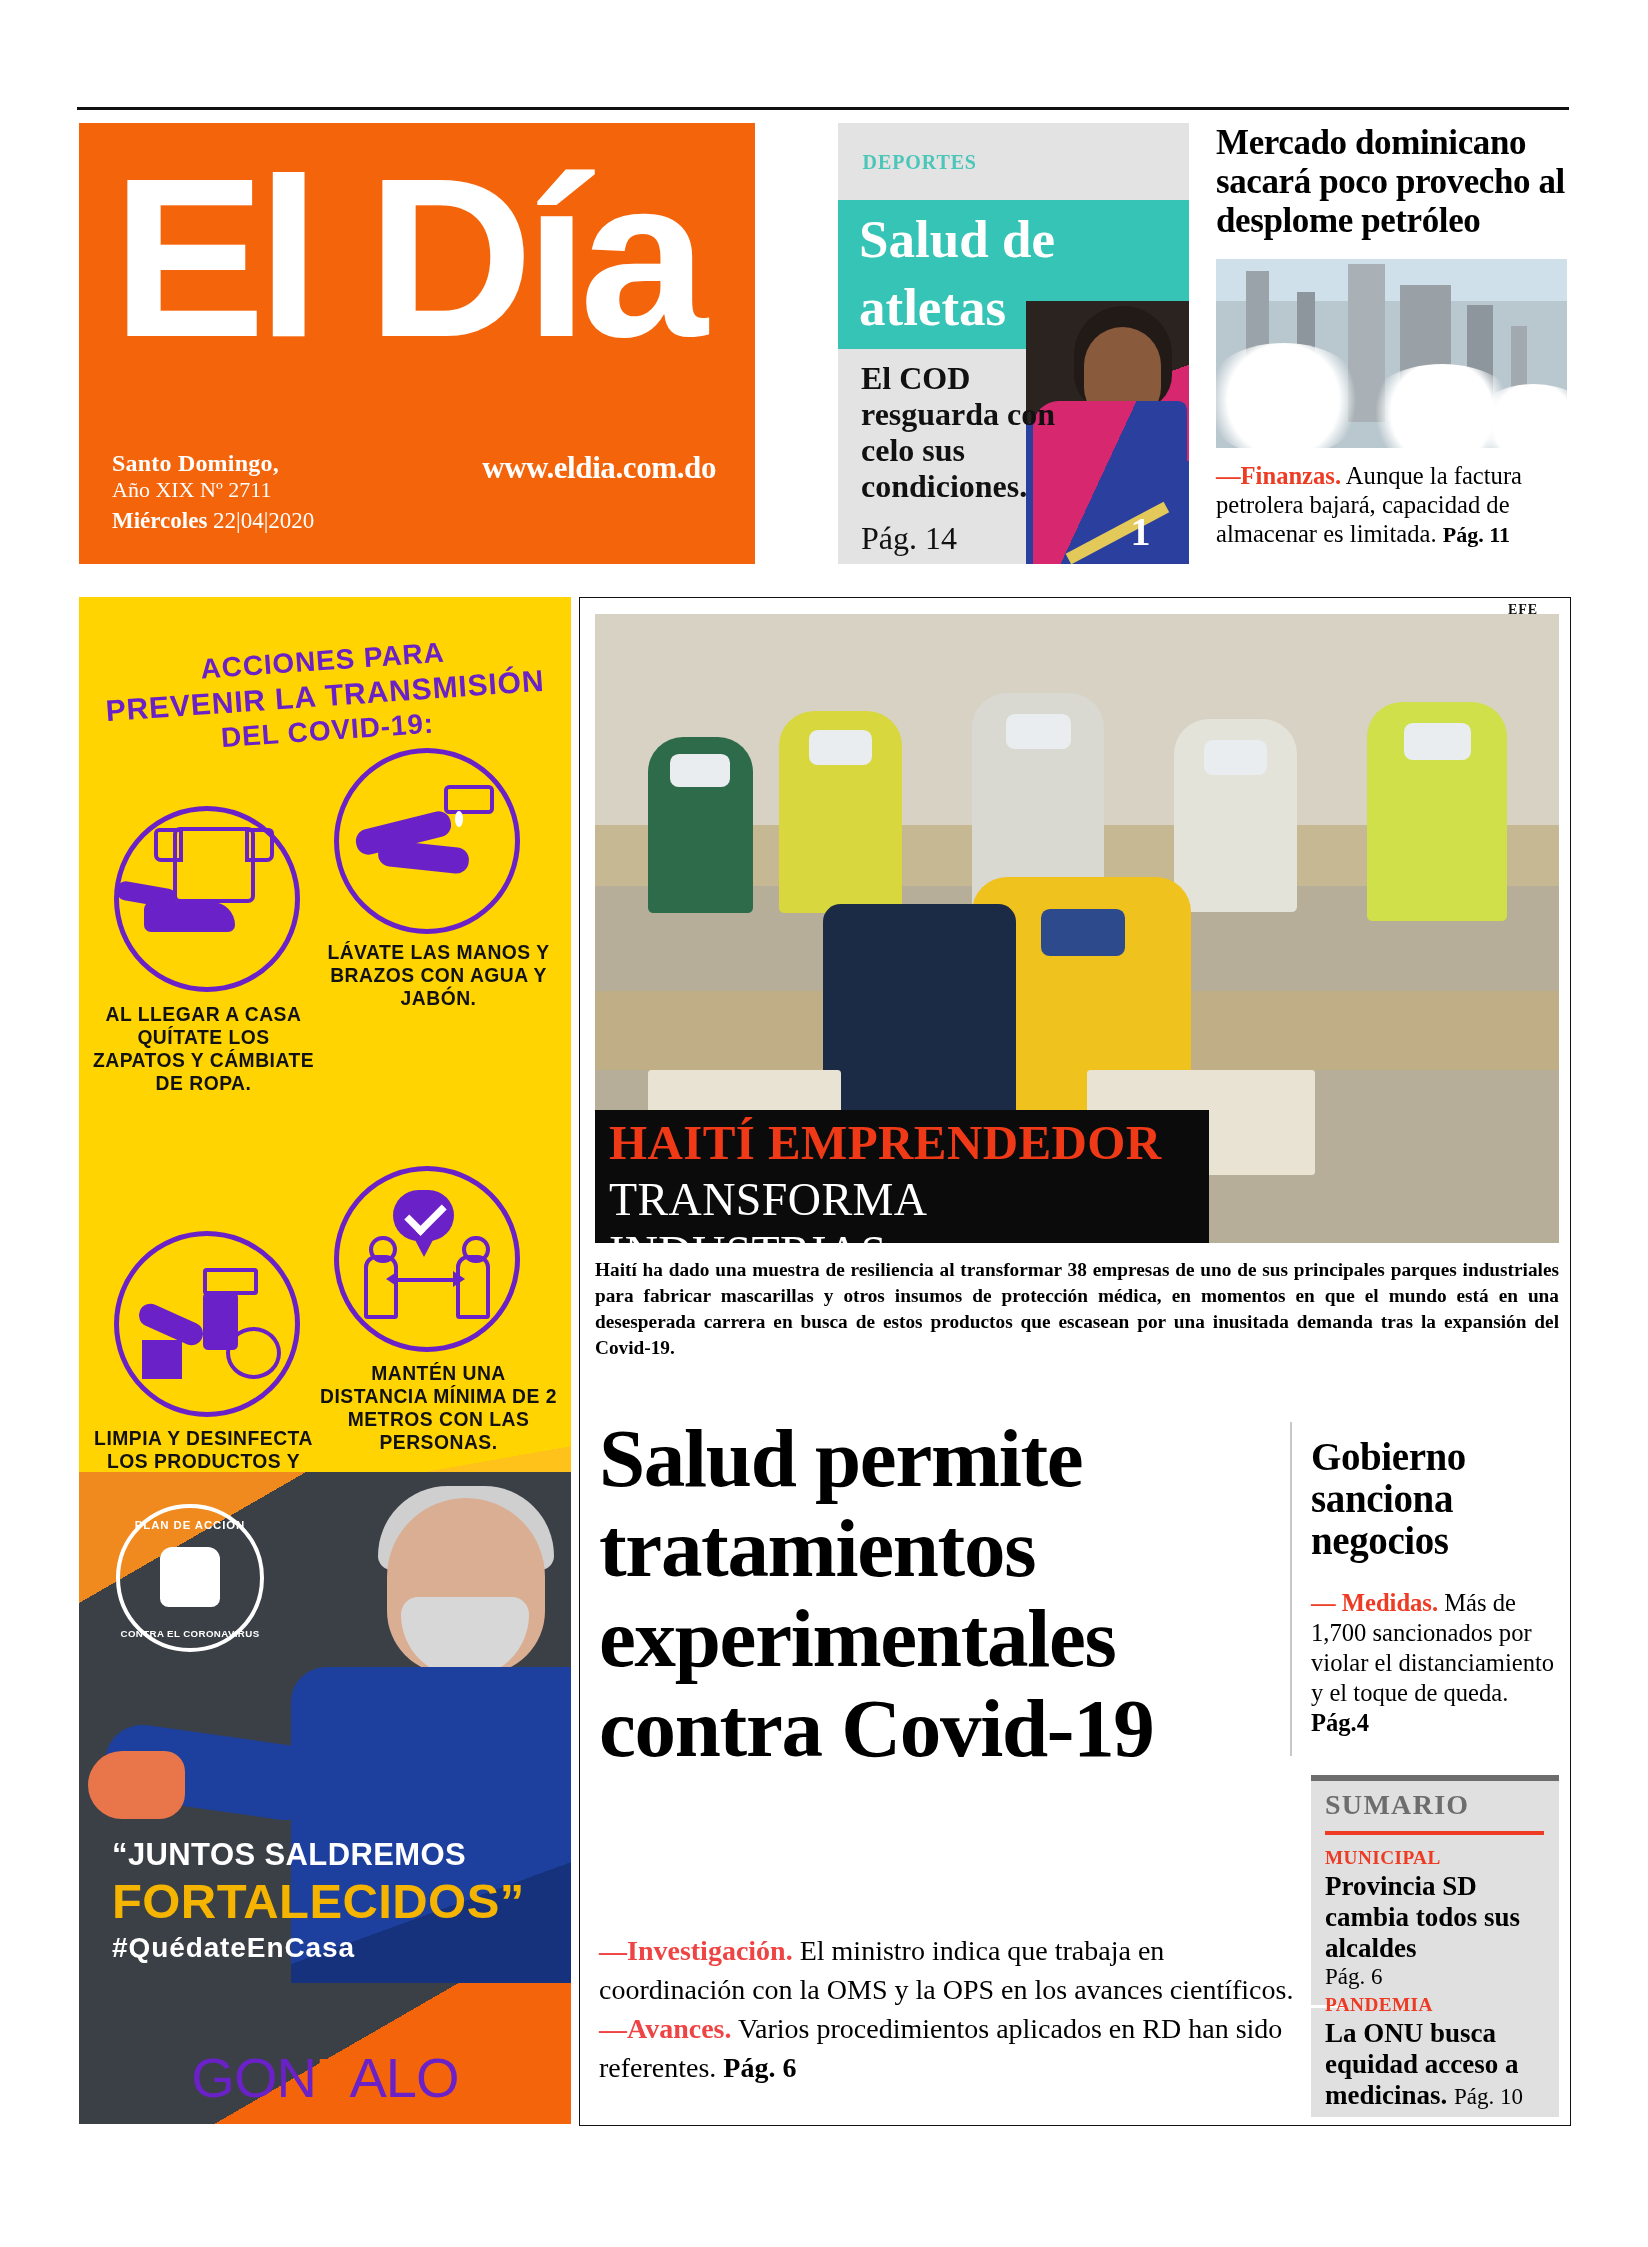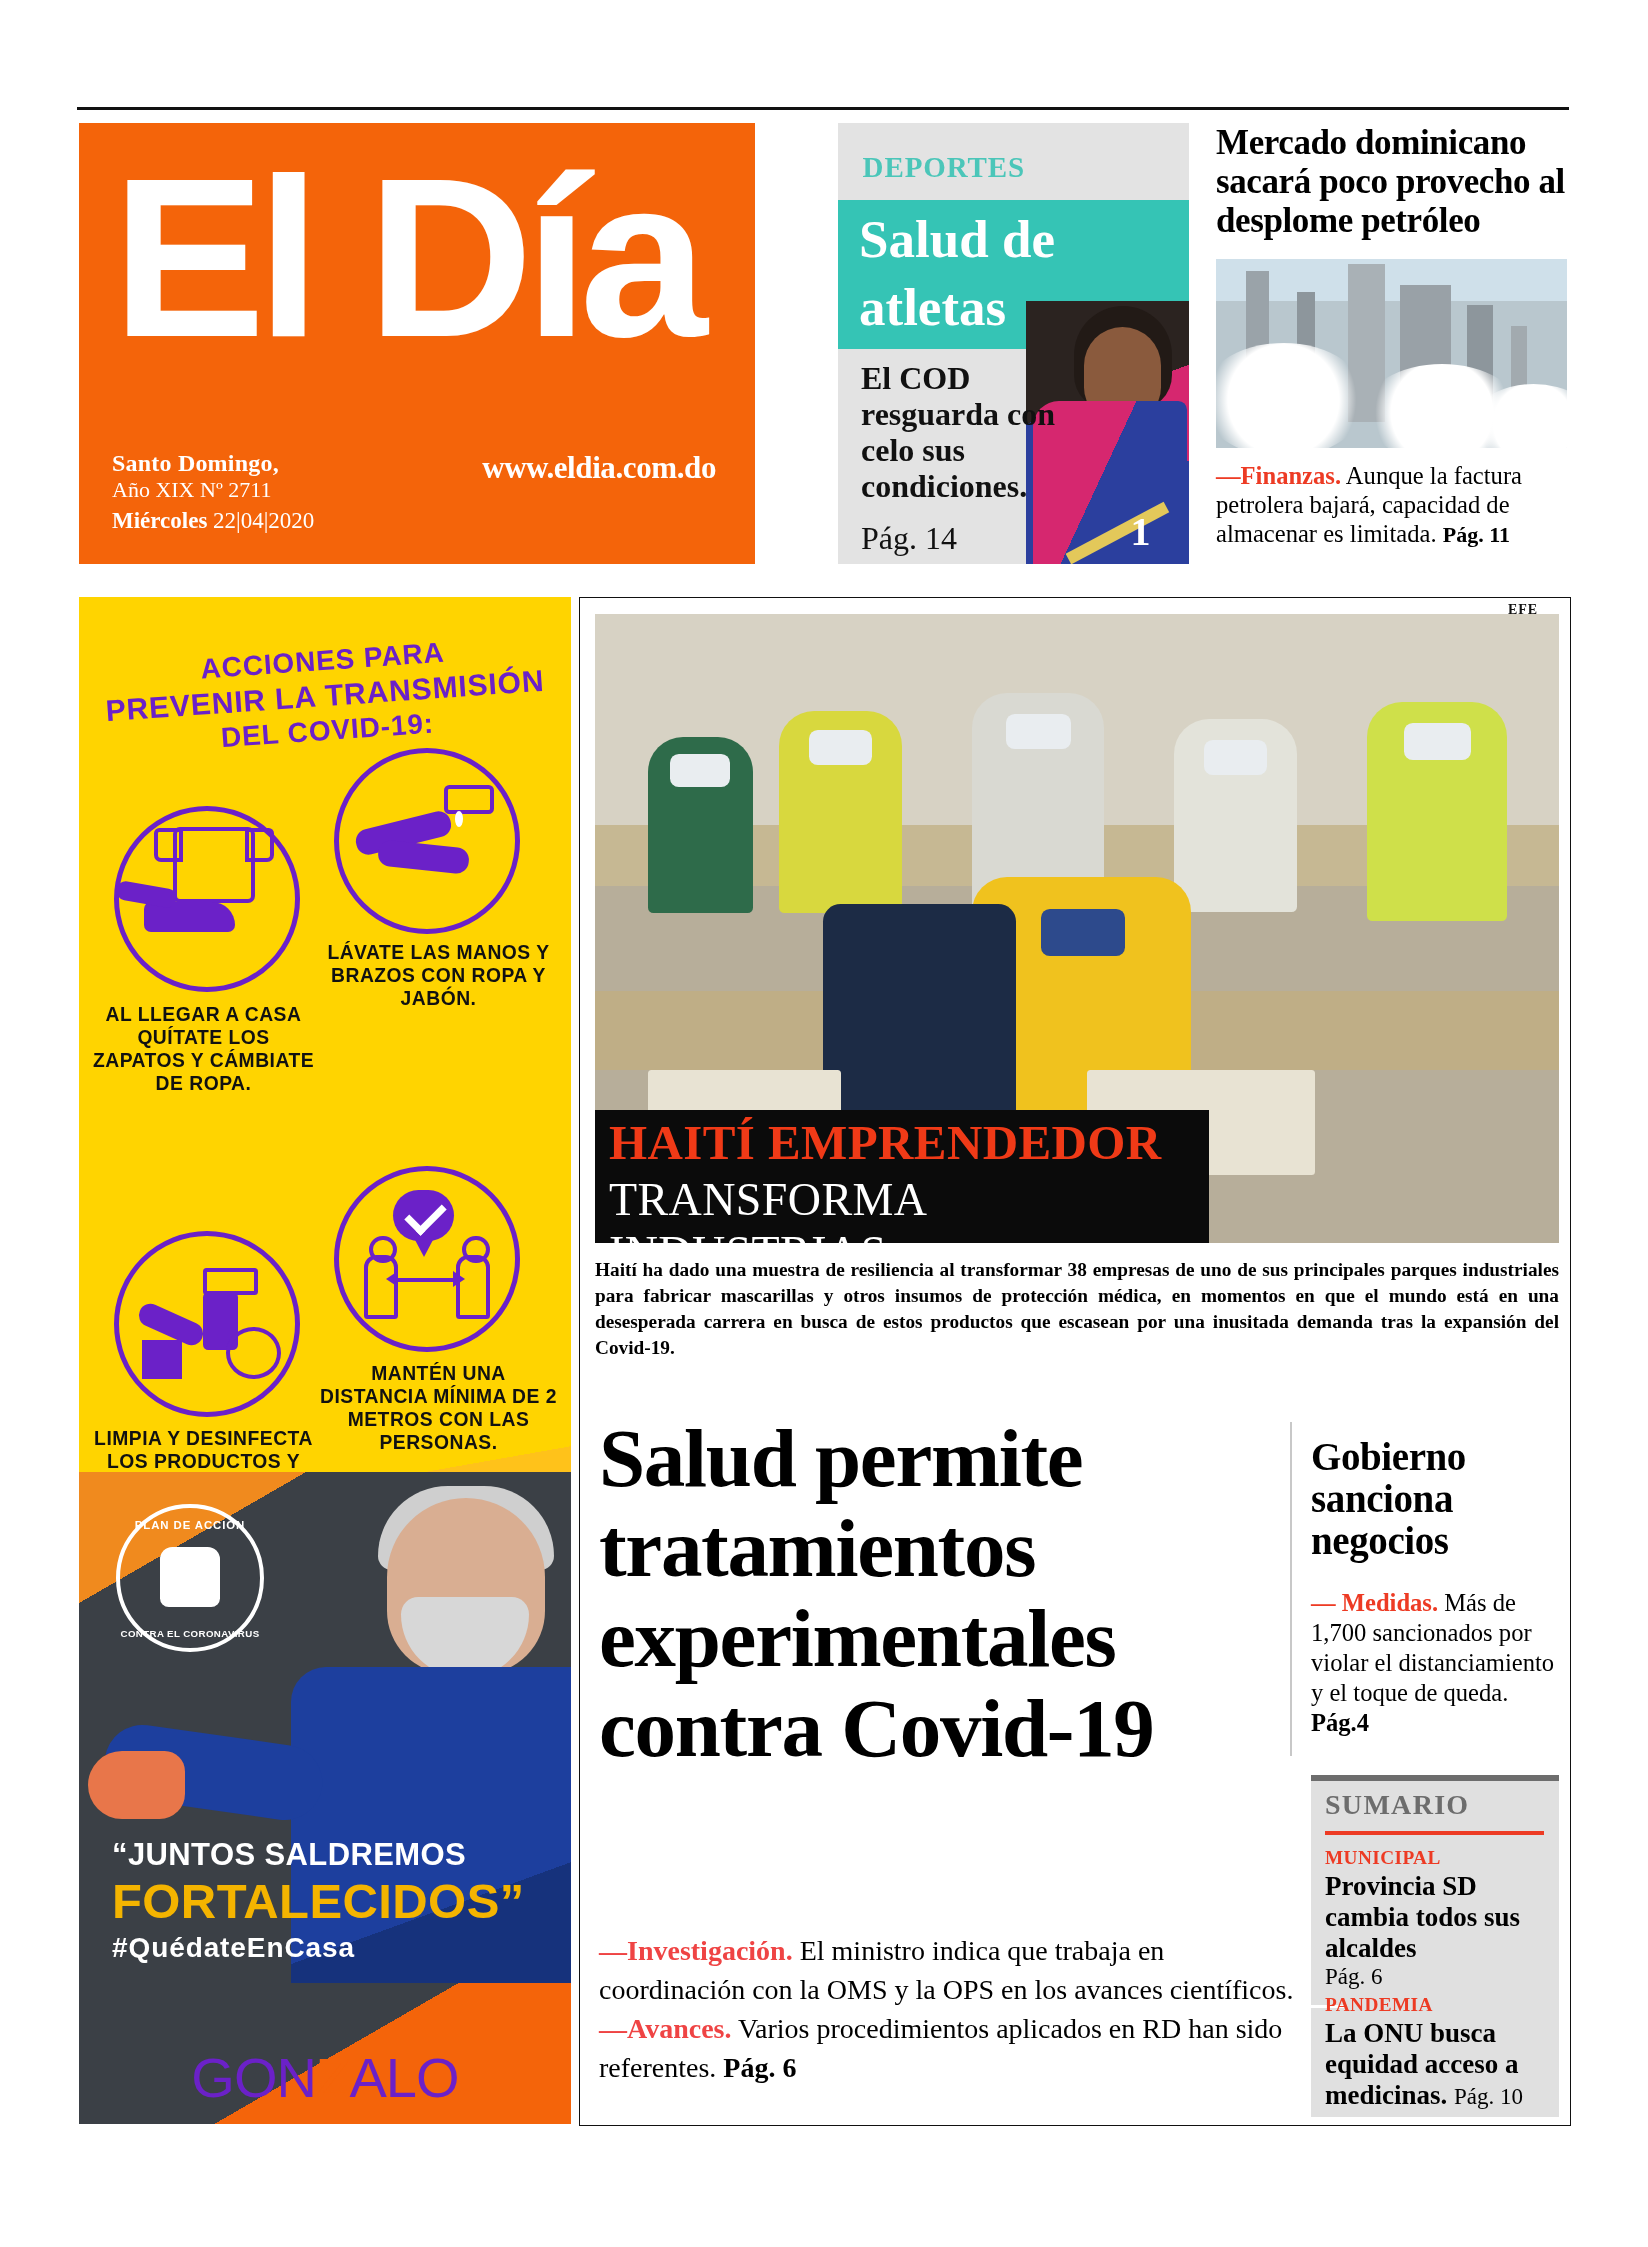--- a/index.html
+++ b/index.html
@@ -58,21 +58,21 @@
   }
 
   
   .sports{
     position:absolute;left:838px;top:123px;width:351px;height:441px;
     background:#E3E3E3;
     overflow:hidden;
   }
   .sports .kicker{
     position:absolute;left:24.6px;top:28px;
-    color:#4BC6B9;font-weight:bold;font-size:29px;letter-spacing:0.9px;
+    color:#4BC6B9;font-weight:bold;font-size:20px;letter-spacing:0.9px;
     font-family:"Liberation Serif", serif;
   }
   .sports .band{
     position:absolute;left:0;top:77px;width:351px;height:149px;
     background:#35C4B5;
   }
   .sports .band-title{
     position:absolute;left:21px;top:5.3px;width:325px;
     color:#fff;font-weight:bold;font-size:53px;line-height:68px;
     font-family:"Liberation Serif", serif;
@@ -443,21 +443,21 @@
       <div class="hand" style="left:-3.5px;top:74px;width:61px;height:19.3px;transform:rotate(10deg);"></div>
     </div>
     <div class="ic-label" style="left:10.5px;top:406px;width:228px;">AL LLEGAR A CASA QUÍTATE LOS ZAPATOS Y CÁMBIATE DE ROPA.</div>
 
     <div class="icon-circle" style="left:255px;top:151px;width:176px;height:176px;">
       <div class="hand" style="left:16px;top:67px;width:97px;height:26px;transform:rotate(-14deg);"></div>
       <div class="hand" style="left:39px;top:91px;width:91px;height:26px;transform:rotate(6deg);"></div>
       <div class="glyph" style="left:105px;top:32px;width:42px;height:21px;border:4.4px solid #6B21C8;border-radius:5.3px;"></div>
       <div class="glyph" style="left:116px;top:58px;width:8px;height:16px;background:#fff;border-radius:50%;"></div>
     </div>
-    <div class="ic-label" style="left:241px;top:344px;width:237px;">LÁVATE LAS MANOS Y BRAZOS CON ROPA Y JABÓN.</div>
+    <div class="ic-label" style="left:241px;top:344px;width:237px;">LÁVATE LAS MANOS Y BRAZOS CON AGUA Y JABÓN.</div>
 
     <div class="icon-circle" style="left:35px;top:634px;width:176px;height:176px;">
       <div class="bottle" style="left:84px;top:56px;"></div>
       <div class="glyph" style="left:84px;top:32px;width:47px;height:19.3px;border:4.4px solid #6B21C8;border-radius:3.5px;"></div>
       <div class="apple" style="left:107px;top:91px;"></div>
       <div class="hand" style="left:17.6px;top:77px;width:68px;height:23px;transform:rotate(24deg);"></div>
       <div class="glyph" style="left:23px;top:104px;width:40px;height:39px;background:#6B21C8;"></div>
     </div>
     <div class="ic-label" style="left:10.5px;top:830px;width:228px;">LIMPIA Y DESINFECTA LOS PRODUCTOS Y ALIMENTOS CUANDO LLEGUES A CASA.</div>
 

